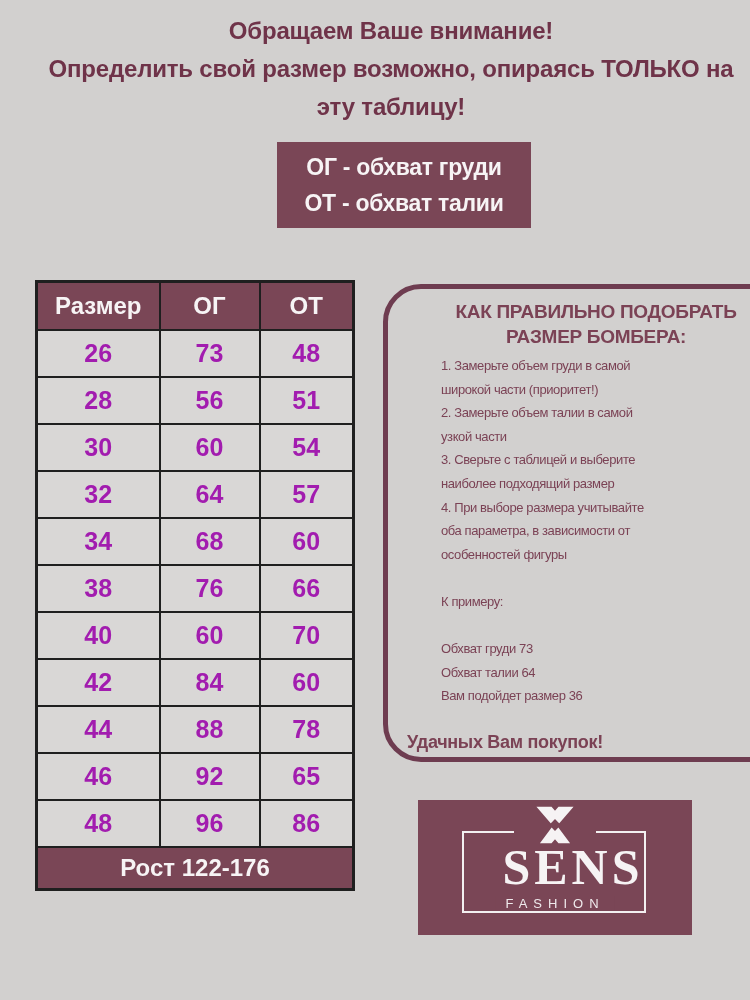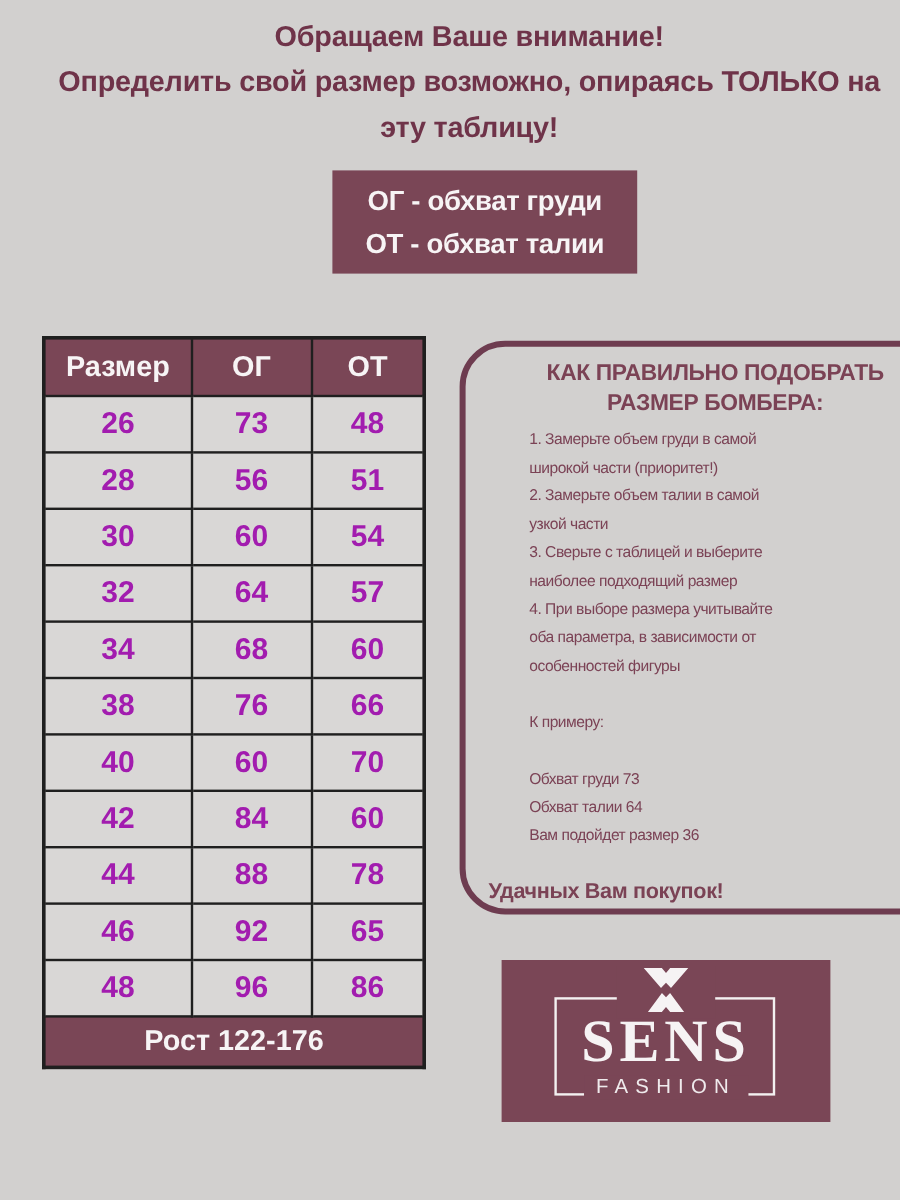--- a/index.html
+++ b/index.html
@@ -104,34 +104,34 @@
     border:2px solid #f3f0f1;
   }
   .logo-bow{
     position:absolute;left:50%;top:5px;
     transform:translateX(-50%);
     background:#7a4656;
     padding:0 12px;
     line-height:0;
   }
   .logo-brand{
-    position:absolute;left:0;top:38px;width:100%;
+    position:absolute;left:18px;top:38px;width:100%;
     text-align:center;
     font-family:"Liberation Serif", serif;
     font-weight:bold;
     font-size:50px;line-height:58px;
     letter-spacing:4px;
     color:#f6f3f4;
   }
   .logo-sub{
     position:absolute;left:50%;top:96px;
     transform:translateX(-50%);
     background:#7a4656;
     padding:0 10px;
-    font-size:17px;font-weight:normal;
+    font-size:13px;font-weight:normal;
     letter-spacing:6px;
     color:#efeaec;
     white-space:nowrap;
   }
 </style>
 </head>
 <body>
 
 <div class="page">
 

